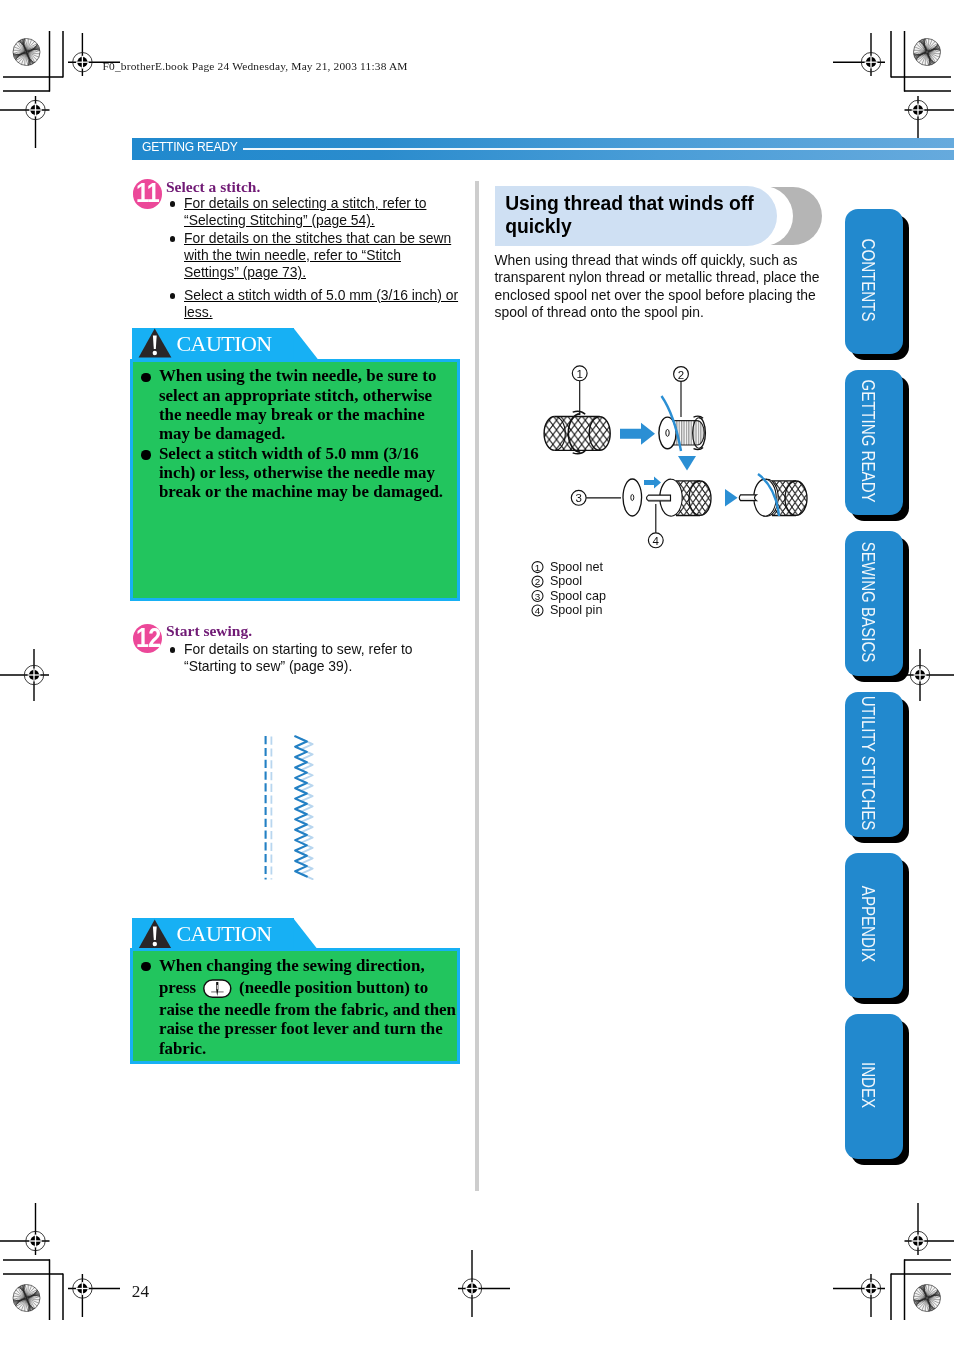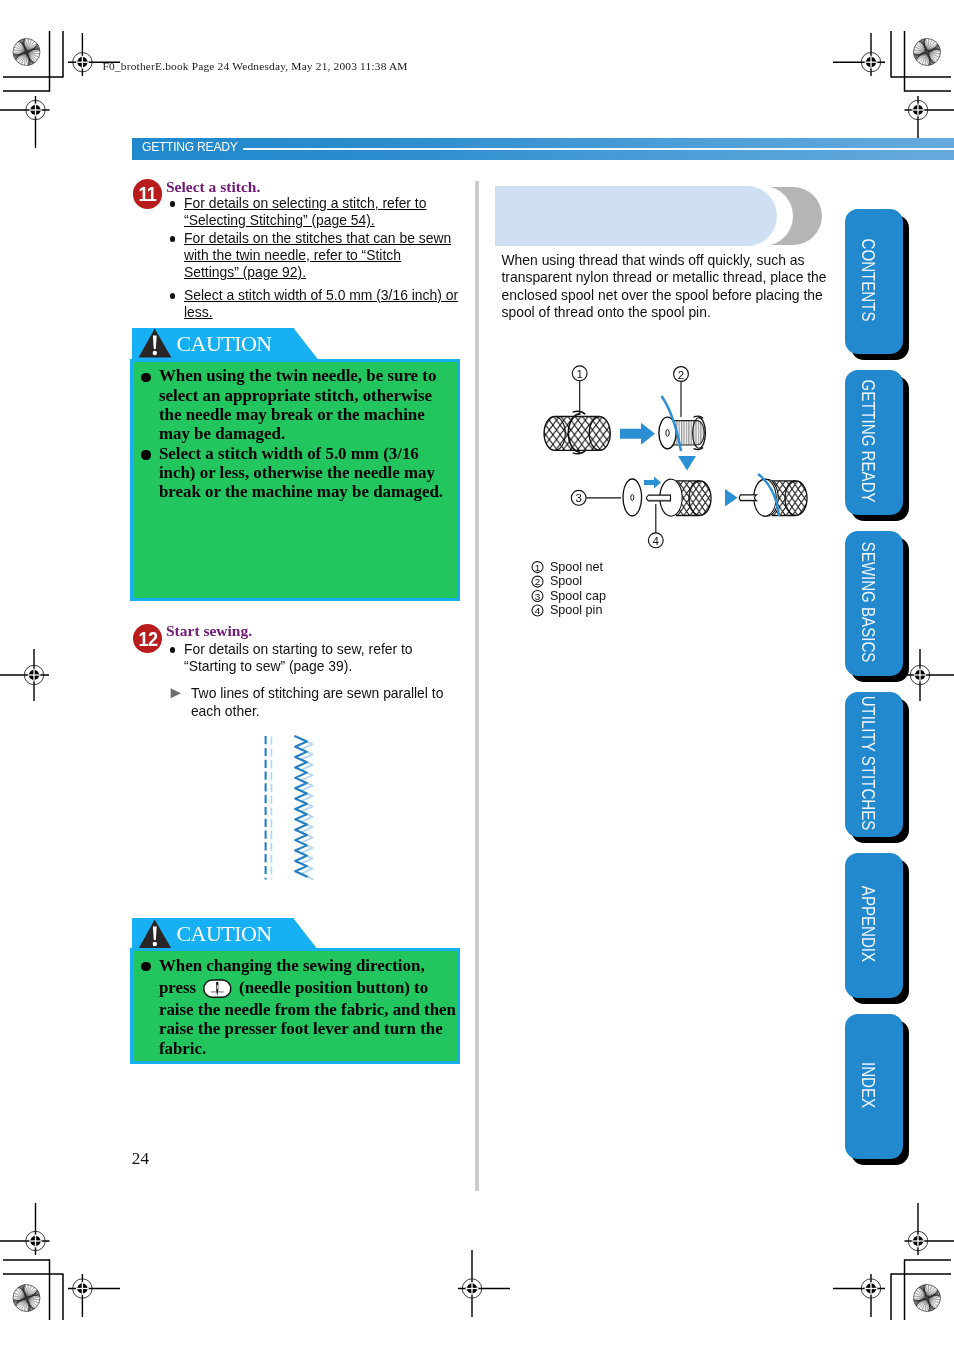--- a/index.html
+++ b/index.html
@@ -17,22 +17,22 @@
           background:linear-gradient(90deg,#2089ce 0%,#2b8ccd 30%,#4a9dd7 64%,#66aadd 100%);}
   .secbar .label{position:absolute;left:10px;top:2.6px;font-family:"Liberation Sans",sans-serif;
           font-size:12.1px;color:#fff;letter-spacing:-0.25px;}
   .secbar .rule{position:absolute;left:111.4px;top:10.3px;right:0;height:1.7px;
           background:rgba(255,255,255,.93);}
 
   
   .coldiv{position:absolute;left:474.9px;top:181px;width:4px;height:1009.7px;background:#cdcdcd;}
 
   
-  .stepnum{position:absolute;width:29.4px;height:29.4px;border-radius:50%;background:#b91c1c;
-           color:#fff;font-family:"Liberation Sans",sans-serif;font-weight:bold;font-size:21px;
+  .stepnum{position:absolute;width:29.4px;height:29.4px;border-radius:50%;background:#ec4899;
+           color:#fff;font-family:"Liberation Sans",sans-serif;font-weight:bold;font-size:27px;
            text-align:center;line-height:29.4px;letter-spacing:-0.8px;}
   .stepnum span{display:inline-block;transform:scaleX(0.86);}
 
   .steptitle{position:absolute;font-family:"Liberation Serif",serif;font-weight:bold;
              font-size:15.5px;color:#701a75;}
 
   .body-txt{position:absolute;font-family:"Liberation Sans",sans-serif;font-size:13.9px;
             color:#111;line-height:17.3px;}
 
   .bullets{position:absolute;}
@@ -267,21 +267,21 @@
     <div class="rule"></div>
   </div>
 
   <div class="coldiv"></div>
 
   <div class="stepnum" style="left:133.1px;top:179.4px;"><span>11</span></div>
   <div class="steptitle" style="left:166px;top:178px;">Select a stitch.</div>
 
   <div class="bullets" style="left:168px;top:195px;width:291px;text-decoration:underline;">
     <div class="bul">For details on selecting a stitch, refer to “Selecting Stitching” (page 54).</div>
-    <div class="bul">For details on the stitches that can be sewn with the twin needle, refer to “Stitch Settings” (page 92).</div>
+    <div class="bul">For details on the stitches that can be sewn with the twin needle, refer to “Stitch Settings” (page 73).</div>
     <div class="bul" style="margin-top:5.5px;">Select a stitch width of 5.0 mm (3/16 inch) or less.</div>
   </div>
 
   <div class="cbox" style="left:129.9px;top:328px;width:332px;height:273px;">
     <div class="bnr-bg" style="left:2.1px;width:162.5px;"></div>
     <div class="bnr-slant" style="left:163.6px;"></div>
     <svg class="abs" style="left:8.4px;top:0.4px;width:34px;height:31px" viewBox="0 0 34 31">
       <path d="M16.7 0.6 L33.4 29.6 L0.6 29.6 Z" fill="#2a2628"></path>
       <path d="M14.9 7.6 h3.8 l-0.9 13.5 h-2 Z" fill="#fff"></path>
       <circle cx="16.8" cy="25" r="2.2" fill="#fff"></circle>
@@ -292,26 +292,20 @@
         <div class="cli">When using the twin needle, be sure to select an appropriate stitch, otherwise the needle may break or the machine may be damaged.</div>
         <div class="cli">Select a stitch width of 5.0 mm (3/16 inch) or less, otherwise the needle may break or the machine may be damaged.</div>
       </div>
     </div>
   </div>
 
   <div class="stepnum" style="left:133.1px;top:623.5px;"><span>12</span></div>
   <div class="steptitle" style="left:166px;top:621.8px;">Start sewing.</div>
   <div class="bullets" style="left:168px;top:640.8px;width:290px;">
     <div class="bul">For details on starting to sew, refer to “Starting to sew” (page 39).</div>
-  </div>
-  <div class="body-txt" style="left:169.9px;top:685.3px;width:292px;padding-left:21px;box-sizing:border-box;">
-    <svg class="abs" style="left:0px;top:2.8px;width:11.5px;height:10.5px" viewBox="0 0 11.5 10.5">
-      <path d="M0.6 0.3 L11.1 5.25 L0.6 10.2 Z" fill="#6f6f6f"></path>
-    </svg>
-    <span>Two lines of stitching are sewn parallel to each other.</span>
   </div>
 
   <svg class="abs" style="left:255px;top:730px;width:70px;height:156px" viewBox="0 0 70 156">
     <path d="M16.4 6.6 V149.5" stroke="#b8d6ef" stroke-width="1.8" fill="none" stroke-dasharray="8.2 3.6"></path>
     <path d="M10.6 6.1 V149.5" stroke="#2380c4" stroke-width="2.1" fill="none" stroke-dasharray="8.2 3.6"></path>
     <path d="M46.0 8.9 L57.6 14.09 L46.0 19.29 L57.6 24.48 L46.0 29.67 L57.6 34.86 L46.0 40.06 L57.6 45.25 L46.0 50.44 L57.6 55.63 L46.0 60.83 L57.6 66.02 L46.0 71.21 L57.6 76.4 L46.0 81.6 L57.6 86.79 L46.0 91.98 L57.6 97.17 L46.0 102.37 L57.6 107.56 L46.0 112.75 L57.6 117.94 L46.0 123.14 L57.6 128.33 L46.0 133.52 L57.6 138.71 L46.0 143.91 L57.6 149.1" stroke="#b8d6ef" stroke-width="1.9" fill="none" stroke-linejoin="round" stroke-linecap="round"></path>
     <path d="M40.2 6.3 L51.8 11.49 L40.2 16.69 L51.8 21.88 L40.2 27.07 L51.8 32.26 L40.2 37.46 L51.8 42.65 L40.2 47.84 L51.8 53.03 L40.2 58.23 L51.8 63.42 L40.2 68.61 L51.8 73.8 L40.2 79.0 L51.8 84.19 L40.2 89.38 L51.8 94.57 L40.2 99.77 L51.8 104.96 L40.2 110.15 L51.8 115.34 L40.2 120.54 L51.8 125.73 L40.2 130.92 L51.8 136.11 L40.2 141.31 L51.8 146.5" stroke="#2380c4" stroke-width="2.1" fill="none" stroke-linejoin="round" stroke-linecap="round"></path>
   </svg>
 
   <div class="cbox" style="left:129.9px;top:918.4px;width:332px;height:148px;">
@@ -335,22 +329,23 @@
           </svg>
           <span>(needle position button) to raise the needle from the fabric, and then raise the presser foot lever and turn the fabric.</span>
         </div>
       </div>
     </div>
   </div>
 
   <div class="pill-gray" style="left:494.5px;top:187px;width:327px;height:58.2px;"></div>
   <div class="pill-white" style="left:494.5px;top:186.3px;width:298.5px;height:59.5px;"></div>
   <div class="pill-blue" style="left:494.5px;top:186.3px;width:282px;height:59.5px;"></div>
-
-  <div class="body-txt" style="left:494.5px;top:252px;width:336px;margin-left:7px;">
+  <div class="pill-txt" style="left:505.2px;top:192.1px;width:266px;">Using thread that winds off quickly</div>
+
+  <div class="body-txt" style="left:494.5px;top:252px;width:336px;">
     <div>When using thread that winds off quickly, such as transparent nylon thread or metallic thread, place the enclosed spool net over the spool before placing the spool of thread onto the spool pin.</div>
   </div>
 
   <svg class="abs" style="left:486px;top:360px;width:350px;height:200px" viewBox="0 0 350 200">
     <defs>
       <pattern id="mesh" width="7.2" height="9.6" patternUnits="userSpaceOnUse">
         <path d="M-0.4 -0.5 L7.6 10.1 M7.6 -0.5 L-0.4 10.1" stroke="#111" stroke-width="1.0" fill="none"></path>
       </pattern>
       <pattern id="meshSm" width="6.2" height="9.0" patternUnits="userSpaceOnUse">
         <path d="M-0.4 -0.5 L6.6 9.5 M6.6 -0.5 L-0.4 9.5" stroke="#111" stroke-width="0.95" fill="none"></path>
@@ -511,15 +506,15 @@
     <div class="shadow"></div>
     <div class="face"></div>
     <div class="lbl">APPENDIX</div>
   </div>
   <div class="tab" style="left:845px;top:1014px;">
     <div class="shadow"></div>
     <div class="face"></div>
     <div class="lbl">INDEX</div>
   </div>
 
-  <div class="pagenum" style="left:131.8px;top:1149px;">24</div>
+  <div class="pagenum" style="left:131.8px;top:1282px;">24</div>
 
 </div>
 
 </body></html>

